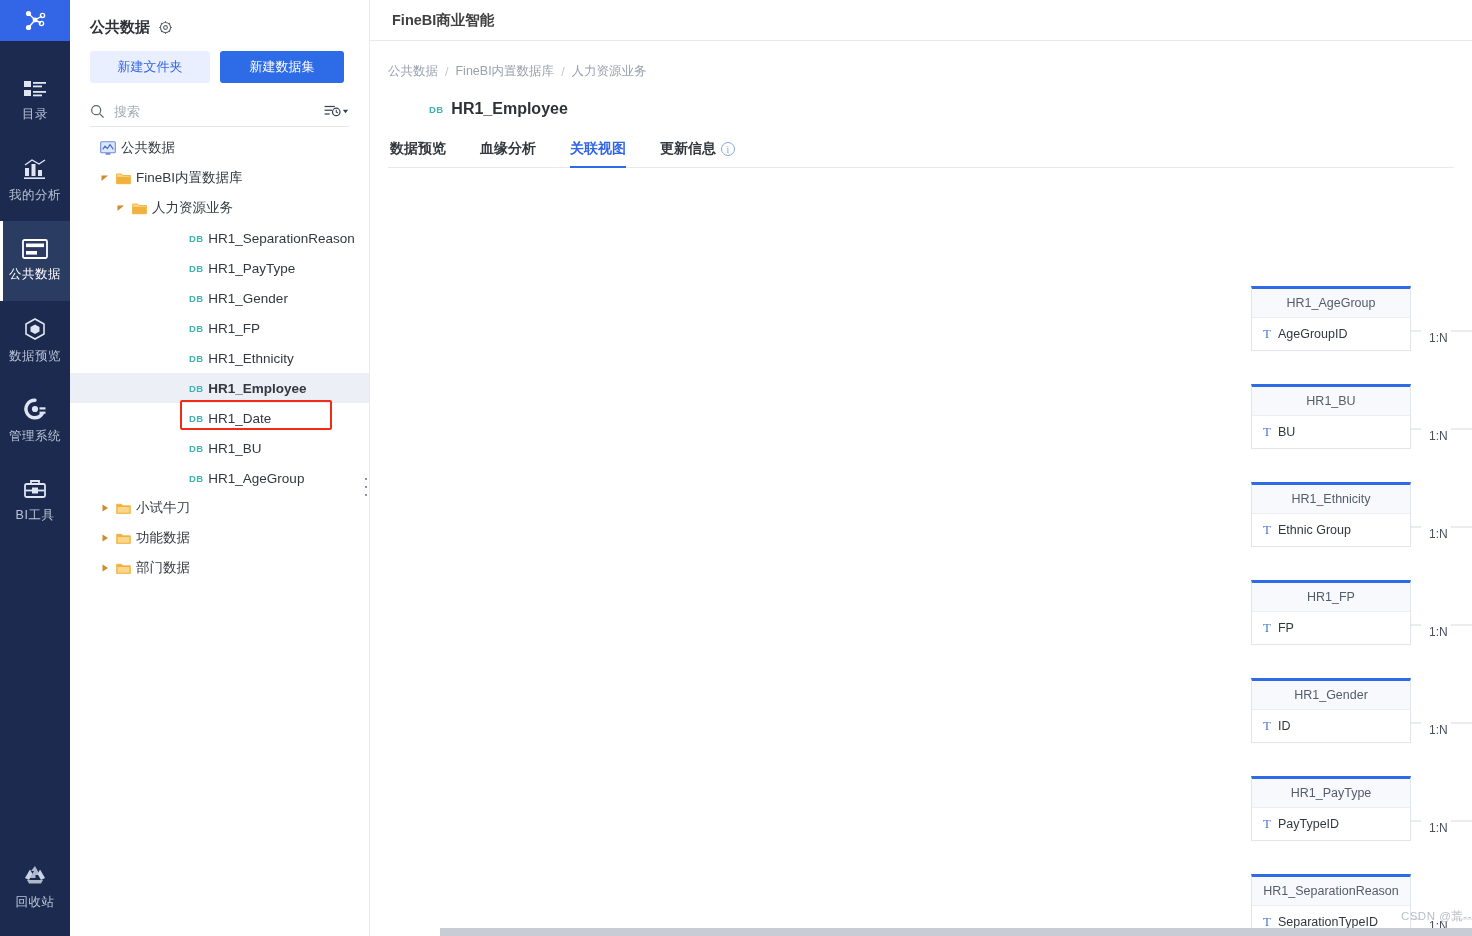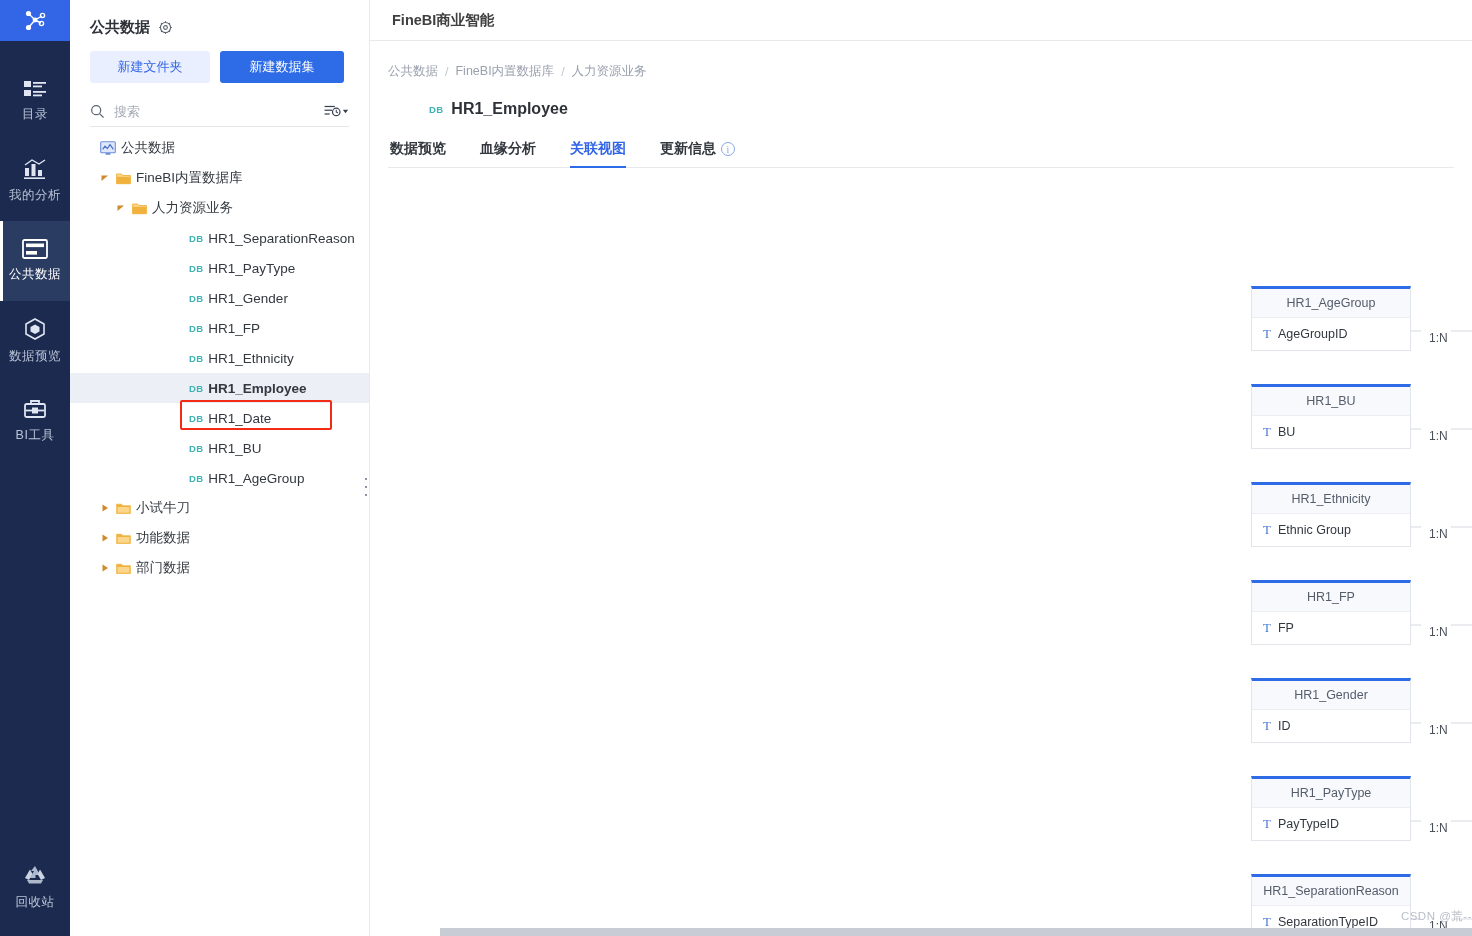--- a/index.html
+++ b/index.html
@@ -216,20 +216,29 @@
       </div>
 
       <div class="rail-item">
         <svg width="24" height="24" viewBox="0 0 24 24">
           <path d="M12 2 L21 7 L21 17 L12 22 L3 17 L3 7 Z" fill="none" stroke="#dfe5f2" stroke-width="1.6"></path>
           <path d="M12 7.5 L16.5 10 L16.5 14.6 L12 17 L7.5 14.6 L7.5 10 Z" fill="#dfe5f2"></path>
         </svg>
         <span class="ri-label">数据预览</span>
       </div>
 
+      <div class="rail-item">
+        <svg width="24" height="24" viewBox="0 0 24 24">
+          <path d="M12 3.2 A8.8 8.8 0 1 0 19 17" fill="none" stroke="#dfe5f2" stroke-width="3.4" stroke-linecap="round"></path>
+          <circle cx="12" cy="12" r="3.1" fill="#dfe5f2"></circle>
+          <rect x="16.5" y="10.3" width="6" height="2.2" fill="#dfe5f2"></rect>
+          <rect x="16.5" y="14.6" width="6" height="2.2" fill="#dfe5f2"></rect>
+        </svg>
+        <span class="ri-label">管理系统</span>
+      </div>
 
 
       <div class="rail-item">
         <svg width="24" height="22" viewBox="0 0 24 22">
           <path d="M8 5 V3 H16 V5" fill="none" stroke="#dfe5f2" stroke-width="1.8"></path>
           <rect x="2" y="6" width="20" height="13" rx="1.5" fill="none" stroke="#dfe5f2" stroke-width="1.8"></rect>
           <rect x="9" y="9.5" width="6" height="6" fill="#dfe5f2"></rect>
           <rect x="2.8" y="11.6" width="18.4" height="1.8" fill="#dfe5f2"></rect>
         </svg>
         <span class="ri-label">BI工具</span>

